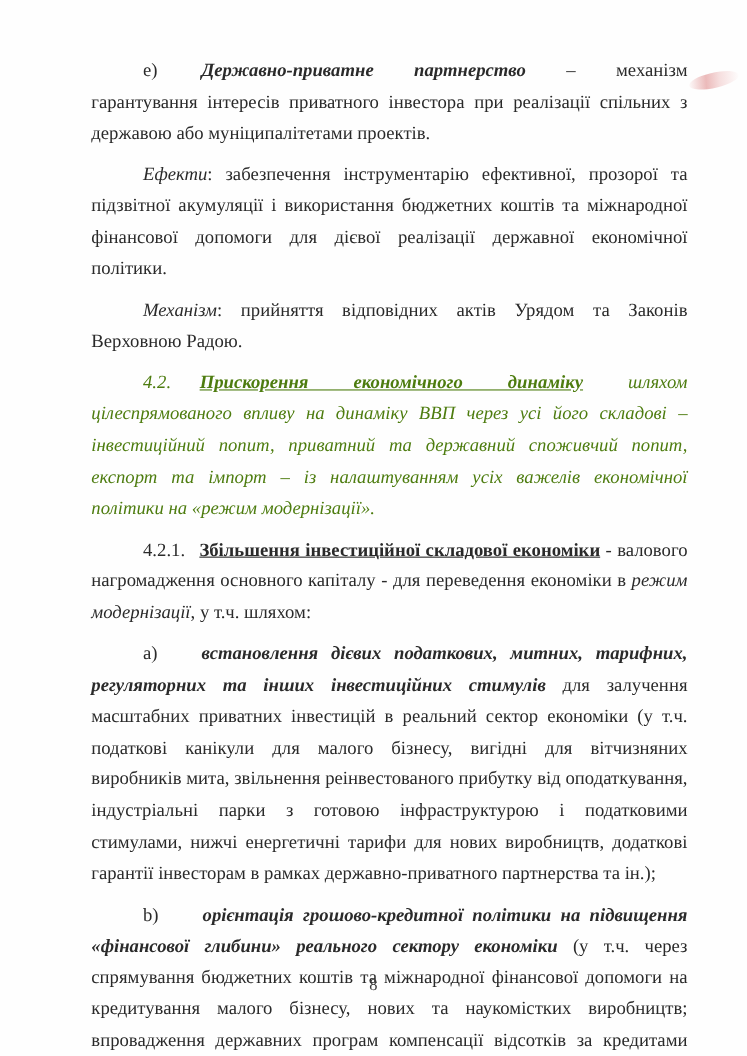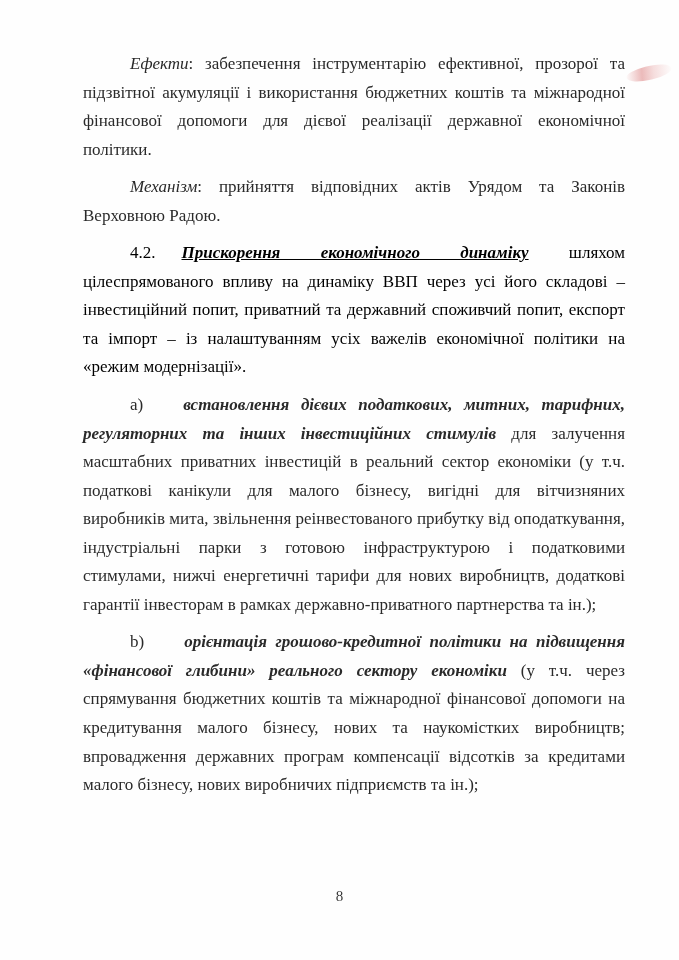--- a/index.html
+++ b/index.html
@@ -25,21 +25,21 @@
   .page p {
     margin: 0 0 9px 0;
     text-align: justify;
     text-indent: 47px;
   }
   
   .plain { }
   .b { font-weight: bold; }
   .i { font-style: italic; }
   .u { text-decoration: underline; }
-  .blue { color: #000000; }
+  .blue { color: #4d7c0f; font-style: italic; }
   .gap-lg { padding-right: 40px; }
   .gap-md { padding-right: 26px; }
   .gap-sm { padding-right: 13px; }
   .page-number {
     position: absolute;
     left: 0;
     top: 884px;
     width: 679px;
     text-align: center;
     text-indent: 0;
@@ -60,21 +60,23 @@
       rgba(230,160,160,0.35) 60%,
       rgba(225,150,150,0) 100%);
     border-radius: 50% 60% 50% 60%;
     pointer-events: none;
   }
 </style>
 </head>
 <body>
 
 <div class="page">
+  <p><span class="plain gap-lg">е)</span><span class="b i">Державно-приватне партнерство</span><span class="plain"> – механізм гарантування інтересів приватного інвестора при реалізації спільних з державою або муніципалітетами проектів.</span></p>
   <p><span class="i">Ефекти</span><span class="plain">: забезпечення інструментарію ефективної, прозорої та підзвітної акумуляції і використання бюджетних коштів та міжнародної фінансової допомоги для дієвої реалізації державної економічної політики.</span></p>
   <p><span class="i">Механізм</span><span class="plain">: прийняття відповідних актів Урядом та Законів Верховною Радою.</span></p>
   <p><span class="blue gap-md">4.2.</span><span class="b i u blue">Прискорення економічного динаміку</span><span class="blue"> шляхом цілеспрямованого впливу на динаміку ВВП через усі його складові – інвестиційний попит, приватний та державний споживчий попит, експорт та імпорт – із налаштуванням усіх важелів економічної політики на «режим модернізації».</span></p>
+  <p><span class="plain gap-sm">4.2.1.</span><span class="b u">Збільшення інвестиційної складової економіки</span><span class="plain"> - валового нагромадження основного капіталу - для переведення економіки в </span><span class="i">режим модернізації</span><span class="plain">, у т.ч. шляхом:</span></p>
   <p><span class="plain gap-lg">а)</span><span class="b i">встановлення дієвих податкових, митних, тарифних, регуляторних та інших інвестиційних стимулів</span><span class="plain"> для залучення масштабних приватних інвестицій в реальний сектор економіки (у т.ч. податкові канікули для малого бізнесу, вигідні для вітчизняних виробників мита, звільнення реінвестованого прибутку від оподаткування, індустріальні парки з готовою інфраструктурою і податковими стимулами, нижчі енергетичні тарифи для нових виробництв, додаткові гарантії інвесторам в рамках державно-приватного партнерства та ін.);</span></p>
   <p><span class="plain gap-lg">b)</span><span class="b i">орієнтація грошово-кредитної політики на підвищення «фінансової глибини» реального сектору економіки</span><span class="plain"> (у т.ч. через спрямування бюджетних коштів та міжнародної фінансової допомоги на кредитування малого бізнесу, нових та наукомістких виробництв; впровадження державних програм компенсації відсотків за кредитами малого бізнесу, нових виробничих підприємств та ін.);</span></p>
 
   <div class="page-number">8</div>
   <div class="pen-mark"></div>
 </div>
 
 </body></html>

